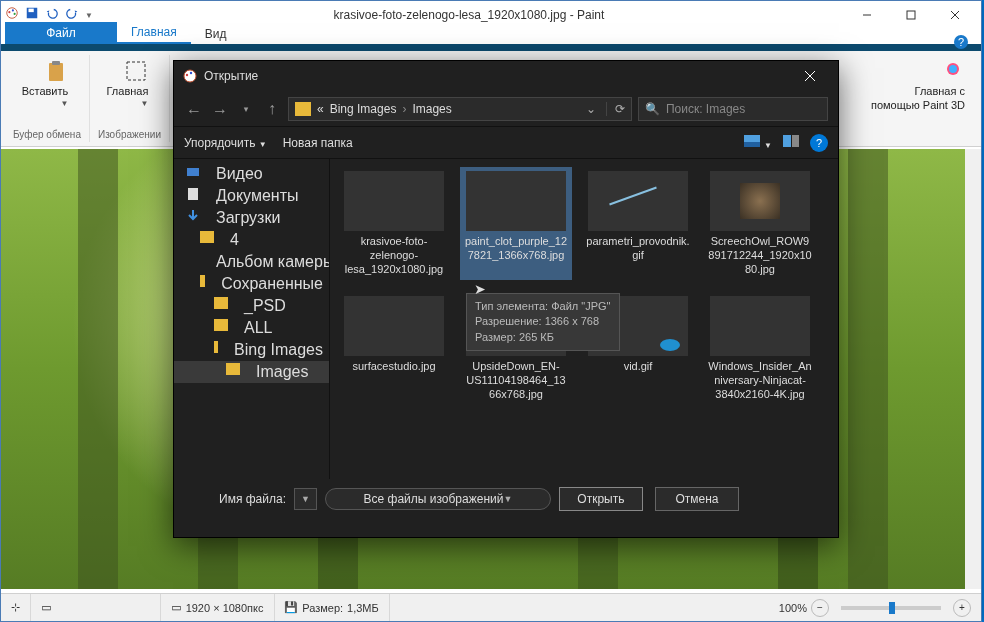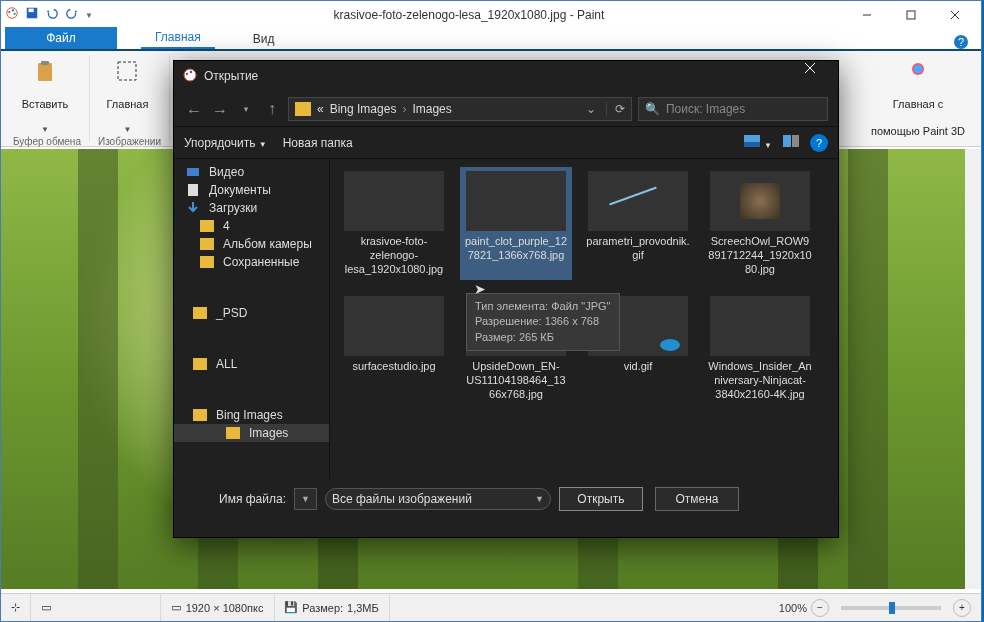--- a/index.html
+++ b/index.html
@@ -8,31 +8,31 @@
 
 .paint-win { position:absolute; top:0; left:0; width:982px; height:622px; background:#fff; border:1px solid #4a7bb5; box-shadow:0 0 8px rgba(0,0,0,.3); }
 .titlebar { height:28px; display:flex; align-items:center; padding:0 4px; background:#fff; }
 .titlebar .qat { display:flex; gap:6px; align-items:center; }
 .titlebar .qat svg { width:14px; height:14px; }
 .titlebar .title { flex:1; text-align:center; font-size:12px; color:#333; }
 .titlebar .winbtns { display:flex; }
 .titlebar .winbtn { width:44px; height:28px; display:flex; align-items:center; justify-content:center; font-size:11px; color:#333; }
 .titlebar .winbtn svg { width:10px; height:10px; }
 
-.ribbon-tabs { height:22px; display:flex; align-items:flex-end; padding-left:4px; border-bottom:2px solid #0c4a6e;gap:24px; }
+.ribbon-tabs { height:22px; display:flex; align-items:flex-end; padding-left:4px; border-bottom:7px solid #0c4a6e; }
 .ribbon-tab { padding:3px 14px; font-size:12px; color:#333; position:relative; }
 .ribbon-tab.file { background:#1979ca; color:#fff; }
 .ribbon-tab.active { border-bottom:2px solid #1979ca; color:#1979ca; }
 .ribbon-help { position:absolute; right:12px; top:33px; font-size:13px; color:#1979ca; }
 
 .ribbon { height:96px; background:#f5f5f5; border-bottom:1px solid #d0d0d0; display:flex; padding:4px; }
 .group { display:flex; flex-direction:column; align-items:center; padding:2px 8px; border-right:1px solid #e0e0e0; justify-content:space-between; }
 .group-body { display:flex; gap:4px; align-items:flex-start; }
 .group-label { font-size:10px; color:#666; text-align:left; white-space:nowrap; }
-.bigbtn { display:flex; flex-direction:column; align-items:center; gap:15px; padding:2px 4px; }
+.bigbtn { display:flex; flex-direction:column; align-items:flex-end; gap:2px; padding:2px 4px; }
 .bigbtn svg, .bigbtn .ico { width:24px; height:24px; }
 .bigbtn-label { font-size:11px; color:#222; }
 .bigbtn .drop { font-size:8px; color:#555; }
 .smbtns { display:flex; flex-direction:column; gap:4px; }
 
 .canvas-area { position:absolute; top:148px; left:0; right:16px; bottom:32px; background:#7a9b3f; display:flex; align-items:center; justify-content:center; overflow:hidden; }
 .forest { width:100%; height:100%; background:
   radial-gradient(circle at 30% 40%, rgba(255,255,190,.9) 0%, transparent 30%),
   linear-gradient(180deg,#8fb847 0%, #6e9a2f 50%, #567c24 100%);
   position:relative;
@@ -44,58 +44,58 @@
 
 .statusbar { position:absolute; bottom:0; left:0; right:0; height:28px; background:#f0f0f0; border-top:1px solid #d0d0d0; display:flex; align-items:center; font-size:11px; color:#333; }
 .statusbar .cell { padding:0 10px; border-right:1px solid #d8d8d8; display:flex; align-items:center; gap:4px; height:100%; }
 .statusbar .spacer { flex:1; }
 .zoom-slider { width:100px; height:4px; background:#ccc; position:relative; margin:0 8px; }
 .zoom-slider .thumb { position:absolute; left:48px; top:-4px; width:6px; height:12px; background:#1979ca; }
 .zoombtn { width:18px; height:18px; border:1px solid #bbb; border-radius:50%; display:flex; align-items:center; justify-content:center; font-size:10px; }
 
 
 .dialog { position:absolute; top:60px; left:173px; width:666px; height:478px; background:#202020; color:#ddd; box-shadow:0 8px 30px rgba(0,0,0,.6); border:1px solid #000; }
-.dlg-title { height:30px; display:flex; align-items:flex-end; padding:8px 8px; }
+.dlg-title { height:30px; display:flex; align-items:center; padding:8px 8px; }
 .dlg-title .ico { width:16px; height:16px; margin-right:6px; }
 .dlg-title .t { font-size:12px; flex:1; }
 .dlg-title .close { width:40px; height:30px; display:flex; align-items:center; justify-content:center; }
 .nav { height:36px; display:flex; align-items:center; gap:6px; padding:0 10px; border-bottom:1px solid #111; }
 .nav .arrow { width:20px; height:20px; display:flex; align-items:center; justify-content:center; color:#999; }
 .addr { flex:1; height:24px; background:#2b2b2b; border:1px solid #444; display:flex; align-items:center; padding:0 6px; font-size:12px; gap:6px; }
 .addr .folder-ico { width:16px; height:14px; background:#e8b93a; }
 .addr .crumb { color:#ddd; }
 .addr .sep { color:#888; }
 .addr .drop-btn { margin-left:auto; color:#aaa; padding:0 4px; }
 .addr .refresh { color:#aaa; padding-left:8px; border-left:1px solid #444;}
 .search { width:190px; height:24px; background:#2b2b2b; border:1px solid #444; display:flex; align-items:center; padding:0 6px; font-size:12px; color:#888; gap:6px; }
 .toolbar { height:32px; display:flex; align-items:center; padding:0 10px; gap:16px; border-bottom:1px solid #111; font-size:12px; }
 .toolbar .right { margin-left:auto; display:flex; gap:10px; align-items:center; }
 .toolbar .help-btn { width:18px; height:18px; border-radius:50%; background:#0078d7; color:#fff; display:flex; align-items:center; justify-content:center; font-size:11px; }
 .body { display:flex; height:320px; }
 .tree { width:156px; border-right:1px solid #111; overflow:hidden; padding:4px 0; }
-.tree-item { display:flex; align-items:center; gap:9px; padding:2px 6px 2px 12px; font-size:12px; white-space:nowrap; }
+.tree-item { display:flex; align-items:flex-start; gap:16px; padding:2px 6px 2px 12px; font-size:16px; white-space:nowrap; }
 .tree-item.lv1 { padding-left:26px; }
-.tree-item.lv2 { padding-left:19px;margin-top:33px; }
+.tree-item.lv2 { padding-left:40px; }
 .tree-item.lv3 { padding-left:52px; }
 .tree-item.sel { background:#3a3a3a; }
 .tree .fico { width:14px; height:12px; background:#e8b93a; }
 .tree .pico { width:14px; height:14px; }
 .grid { flex:1; padding:8px; display:flex; flex-wrap:wrap; align-content:flex-start; gap:12px 10px; overflow:hidden; }
 .file { width:112px; display:flex; flex-direction:column; align-items:center; gap:4px; padding:4px; }
 .file.sel { background:#3d5e80; }
 .file .thumb { width:100px; height:60px; background:#333; }
 .file .name { font-size:11px; text-align:center; line-height:1.25; word-break:break-word; }
 .tooltip { position:absolute; left:292px; top:232px; background:#383838; border:1px solid #555; padding:5px 8px; font-size:11px; color:#bbb; z-index:5; line-height:1.4; }
 .cursor { position:absolute; left:300px; top:220px; z-index:6; font-size:14px; }
 .footer { padding:8px 12px; display:flex; flex-direction:row; gap:8px; }
 .row { display:flex; align-items:center; gap:8px; }
 .label { font-size:12px; }
 .combo { height:22px; background:#2b2b2b; border:1px solid #555; font-size:12px; display:flex; align-items:center; padding:0 6px; }
 .fname { flex:1; }
-.filter { width:226px; justify-content:space-between;border-radius:11px; }
+.filter { width:226px; justify-content:center;border-radius:11px; }
 .combo .caret { color:#aaa; font-size:9px; }
 .btns { display:flex; gap:12px; justify-content:flex-end; }
 .btn { width:84px; height:24px; border:1px solid #666; background:#2b2b2b; display:flex; align-items:center; justify-content:center; font-size:12px; }
 .btn.primary { border-color:#888; }
 
 
 .th-forest { background:radial-gradient(circle at 50% 40%, #d8f088 0%, #4a7a1e 80%); }
 .th-purple { background:radial-gradient(circle at 50% 50%, #b83dd0 0%, #2838d0 55%, #101020 100%); }
 .th-dark { background:linear-gradient(135deg,#0a1828,#1a3048); position:relative; }
 .th-dark::after{content:"";position:absolute;left:20%;top:40%;width:50%;height:2px;background:#88c0e0;transform:rotate(-20deg);}

